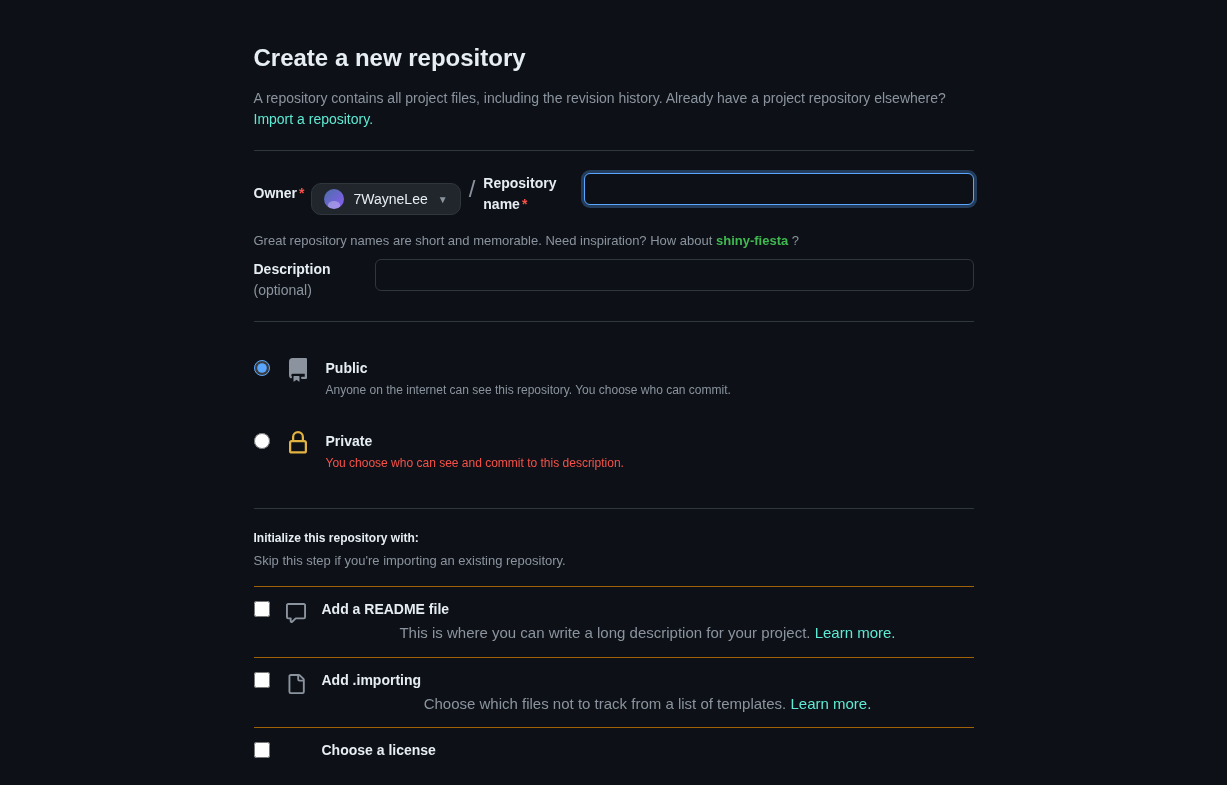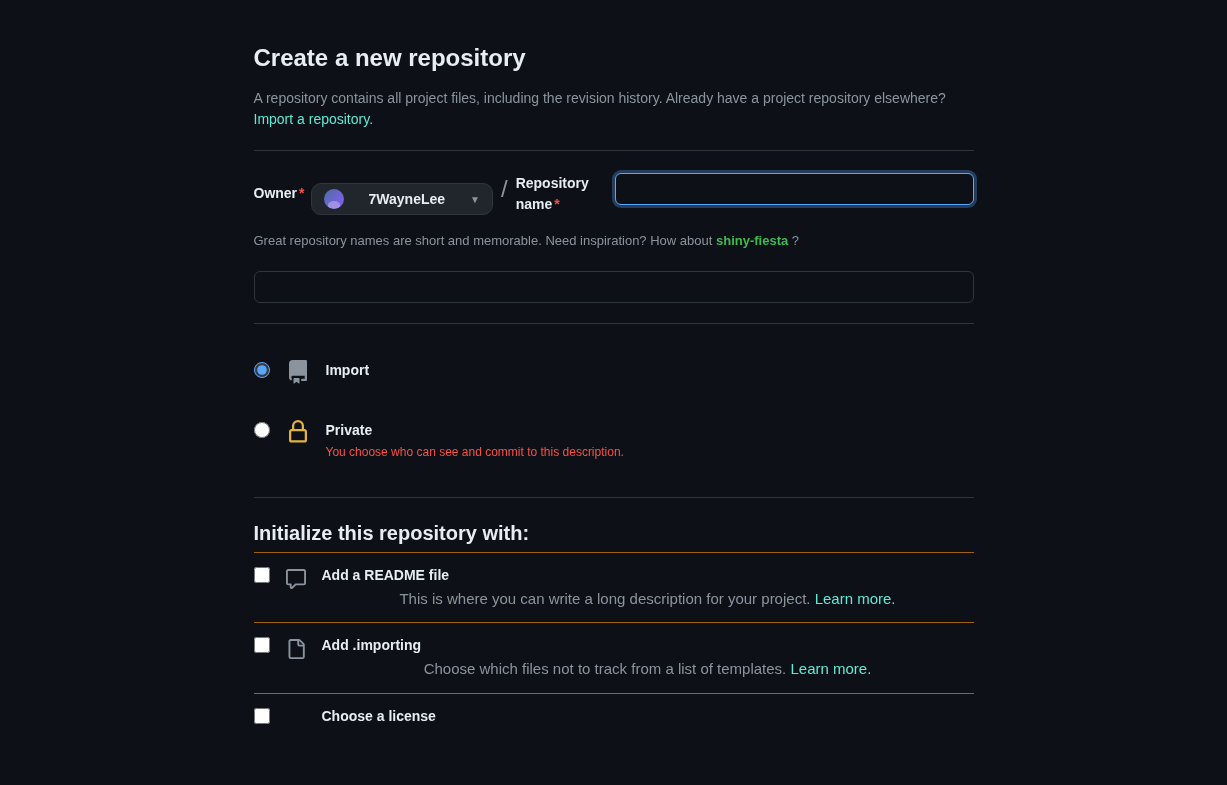--- a/index.html
+++ b/index.html
@@ -70,30 +70,29 @@
     .slash-separator {
       font-size: 24px;
       color: #8b949e;
       padding-bottom: 4px;
       align-self: flex-end;
       margin-bottom: 4px;
     }
     .owner-dropdown {
       display: flex;
       align-items: center;
-      gap: 25px;
+      gap: 10px;
       background: #21262d;
       border: 1px solid #30363d;
       border-radius: 10px;
       padding: 5px 12px;
       cursor: pointer;
       color: #e6edf3;
       font-size: 14px;
       height: 32px;
-      font-weight: bold;
     }
     .avatar {
       width: 20px;
       height: 20px;
       border-radius: 50%;
       background: linear-gradient(135deg, #4a6fa5, #8b5cf6);
       display: inline-block;
       flex-shrink: 0;
       overflow: hidden;
       position: relative;
@@ -124,21 +123,21 @@
       width: 100%;
       outline: none;
     }
     .text-input.repo-name-input {
       border-color: #58a6ff;
       box-shadow: 0 0 0 3px rgba(88, 166, 255, 0.3);
     }
     .suggestion-text {
       font-size: 13px;
       color: #8b949e;
-      margin-bottom: 20px;
+      margin-bottom: 8px;
     }
     .suggestion-link {
       color: #3fb950;
       font-weight: 600;
       text-decoration: none;
     }
     .description-group {
       margin-bottom: 20px;
     }
     .description-input {
@@ -195,21 +194,21 @@
       font-size: 12px;
       color: #8b949e;
     }
     .radio-desc.warning {
       color: #f85149;
     }
     .init-section {
       margin-bottom: 20px;
     }
     .init-title {
-      font-size: 20px;
+      font-size: 12px;
       font-weight: 600;
       color: #e6edf3;
       margin-bottom: 4px;
     }
     .init-subtitle {
       font-size: 13px;
       color: #8b949e;
       margin-bottom: 16px;
     }
     .checkbox-option {
@@ -290,36 +289,41 @@
     </div>
   </div>
 
   <p class="suggestion-text">
     <span>Great repository names are short and memorable. Need inspiration? How about</span>
     <a class="suggestion-link" href="#">shiny-fiesta</a>
     <span>?</span>
   </p>
 
   <div class="form-group description-group">
+    <label class="form-label">
+      <span>Description</span>
+      <span class="optional-label">(optional)</span>
+    </label>
     <input type="text" class="description-input" placeholder="" style="">
   </div>
 
   <hr class="divider">
 
   <div class="radio-section">
 
     <div class="radio-option">
       <input type="radio" class="radio-input" name="visibility" id="radio-public" checked="" style="">
       <div class="radio-icon public-icon">
         <svg width="24" height="24" viewBox="0 0 16 16" fill="#8b949e">
           <path d="M2 2.5A2.5 2.5 0 014.5 0h8.75a.75.75 0 01.75.75v12.5a.75.75 0 01-.75.75h-2.5a.75.75 0 110-1.5h1.75v-2h-8a1 1 0 00-.714 1.7.75.75 0 01-1.072 1.05A2.495 2.495 0 012 11.5v-9zm10.5-1V9h-8c-.356 0-.694.074-1 .208V2.5a1 1 0 011-1h8zM5 12.25v3.25a.25.25 0 00.4.2l1.45-1.087a.25.25 0 01.3 0L8.6 15.7a.25.25 0 00.4-.2v-3.25a.25.25 0 00-.25-.25h-3.5a.25.25 0 00-.25.25z"></path>
         </svg>
       </div>
       <div class="radio-content">
-        <div class="radio-title">Import</div>
+        <div class="radio-title">Public</div>
+        <div class="radio-desc">Anyone on the internet can see this repository. You choose who can commit.</div>
       </div>
     </div>
 
     <div class="radio-option">
       <input type="radio" class="radio-input" name="visibility" id="radio-private" style="">
       <div class="radio-icon private-icon">
         <svg width="24" height="24" viewBox="0 0 16 16" fill="#e3b341">
           <path d="M4 4a4 4 0 018 0v2h.25c.966 0 1.75.784 1.75 1.75v5.5A1.75 1.75 0 0112.25 15h-8.5A1.75 1.75 0 012 13.25v-5.5C2 6.784 2.784 6 3.75 6H4V4zm8.25 3.5h-8.5a.25.25 0 00-.25.25v5.5c0 .138.112.25.25.25h8.5a.25.25 0 00.25-.25v-5.5a.25.25 0 00-.25-.25zM10.5 6V4a2.5 2.5 0 00-5 0v2h5z"></path>
         </svg>
       </div>
@@ -328,20 +332,21 @@
         <div class="radio-desc warning">You choose who can see and commit to this description.</div>
       </div>
     </div>
 
   </div>
 
   <hr class="divider">
 
   <div class="init-section">
     <div class="init-title">Initialize this repository with:</div>
+    <div class="init-subtitle">Skip this step if you're importing an existing repository.</div>
 
     <div class="checkbox-option">
       <input type="checkbox" class="checkbox-input" id="cb-readme" style="">
       <div class="checkbox-icon">
         <svg width="20" height="20" viewBox="0 0 16 16" fill="#8b949e">
           <path d="M0 1.75C0 .784.784 0 1.75 0h12.5C15.216 0 16 .784 16 1.75v9.5A1.75 1.75 0 0114.25 13H8.06l-2.573 2.573A1.457 1.457 0 013 14.543V13H1.75A1.75 1.75 0 010 11.25v-9.5zM1.75 1.5a.25.25 0 00-.25.25v9.5c0 .138.112.25.25.25h2a.75.75 0 01.75.75v2.19l2.72-2.72a.749.749 0 01.53-.22h6.5a.25.25 0 00.25-.25v-9.5a.25.25 0 00-.25-.25H1.75z"></path>
         </svg>
       </div>
       <div class="checkbox-content">
         <div class="checkbox-title">Add a README file</div>

